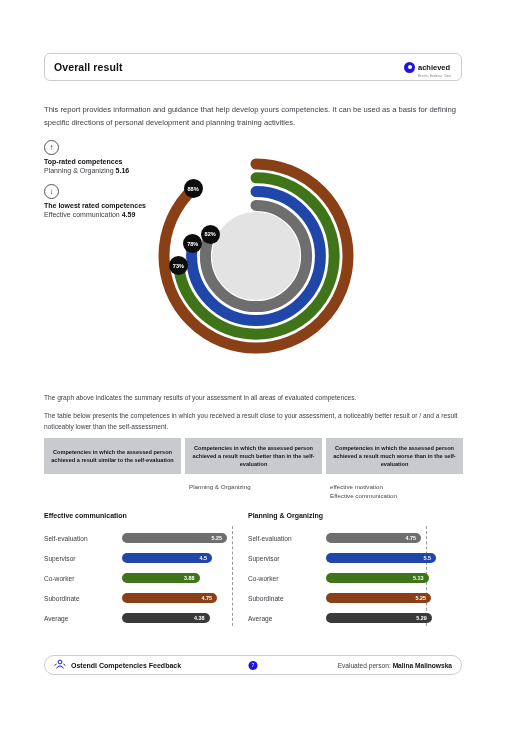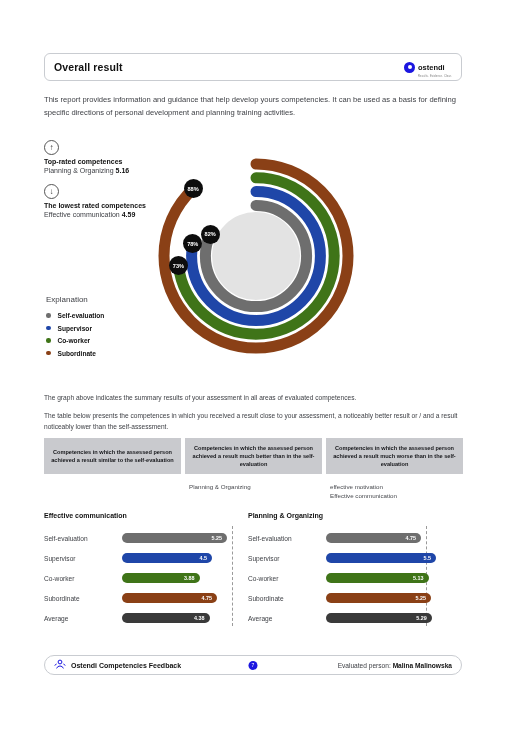--- a/index.html
+++ b/index.html
@@ -24,21 +24,21 @@
   .logo-mark{
     width:11px;height:11px;border-radius:50%;
     background:#1b16e0;display:flex;align-items:center;justify-content:center;
   }
   .logo-mark i{display:block;width:4px;height:4px;border-radius:50%;background:#fff;}
   .logo-text{font-size:7.5px;font-weight:bold;color:#111;line-height:1;}
   .logo-sub{font-size:2.6px;color:#777;letter-spacing:.2px;display:block;margin-top:.5px;}
 
   
   .intro{
-    position:absolute;left:44px;top:94px;width:418px;
+    position:absolute;left:44px;top:104px;width:418px;
     font-size:7.6px;line-height:12.5px;color:#3f4146;
   }
 
   
   .stats-left{position:absolute;left:44px;top:140px;width:160px;}
   .stat-ico{
     width:13px;height:13px;border-radius:50%;border:1px solid #555;
     display:flex;align-items:center;justify-content:center;
     font-size:8px;color:#333;line-height:1;margin-bottom:3px;
   }
@@ -125,21 +125,21 @@
 
 <div class="page">
 
   <div class="header-box">
     <div class="header-title">Overall result</div>
     <div class="logo">
       <span class="logo-mark">
           <i></i>
         </span>
       <span>
-        <span class="logo-text">ostendi</span>
+        <span class="logo-text">achieved</span>
         <span class="logo-sub">Results. Evidence. Clear.</span>
       </span>
     </div>
   </div>
 
   <div class="intro">This report provides information and guidance that help develop yours competencies. It can be used as a basis for defining specific directions of personal development and planning training activities.</div>
 
   <div class="stats-left">
     <div>
       <div class="stat-ico">↑</div>
@@ -173,41 +173,20 @@
         </g>
     </svg>
     <div id="badges">
         <div class="badge" style="left: 35.5217px; top: 41.4349px;">88%</div>
         <div class="badge" style="left: 20.9166px; top: 118.301px;">73%</div>
         <div class="badge" style="left: 35.2407px; top: 96.4326px;">78%</div>
         <div class="badge" style="left: 52.7158px; top: 86.9556px;">82%</div>
       </div>
   </div>
 
-  <div class="legend">
-    <div class="legend-title">Explanation</div>
-    <div id="legend-rows">
-        <div class="legend-row">
-          <span class="legend-dot" style="background: rgb(110, 110, 110);"></span>
-          <span class="legend-lbl">Self-evaluation</span>
-        </div>
-        <div class="legend-row">
-          <span class="legend-dot" style="background: rgb(31, 70, 168);"></span>
-          <span class="legend-lbl">Supervisor</span>
-        </div>
-        <div class="legend-row">
-          <span class="legend-dot" style="background: rgb(63, 116, 24);"></span>
-          <span class="legend-lbl">Co-worker</span>
-        </div>
-        <div class="legend-row">
-          <span class="legend-dot" style="background: rgb(138, 64, 22);"></span>
-          <span class="legend-lbl">Subordinate</span>
-        </div>
-      </div>
-  </div>
 
   <div class="para para1">The graph above indicates the summary results of your assessment in all areas of evaluated competences.</div>
   <div class="para para2">The table below presents the competences in which you received a result close to your assessment, a noticeably better result or / and a result noticeably lower than the self-assessment.</div>
 
   <div class="tbl" id="competency-table">
       <div class="col">
         <div class="col-head">Competencies in which the assessed person achieved a result similar to the self-evaluation</div>
         <div class="col-body"></div>
       </div>
       <div class="col">

